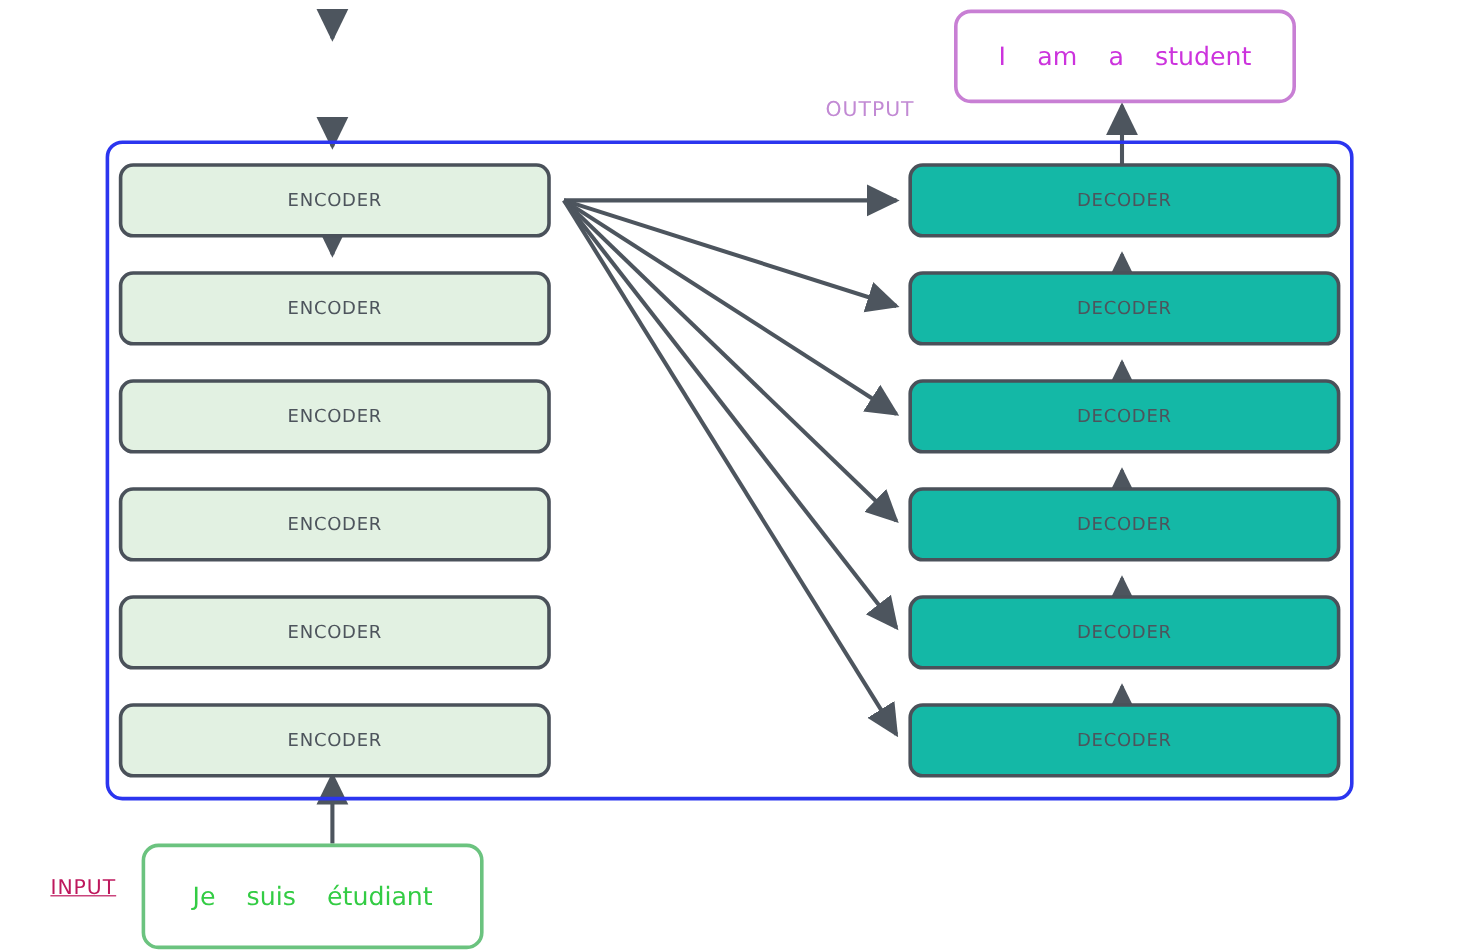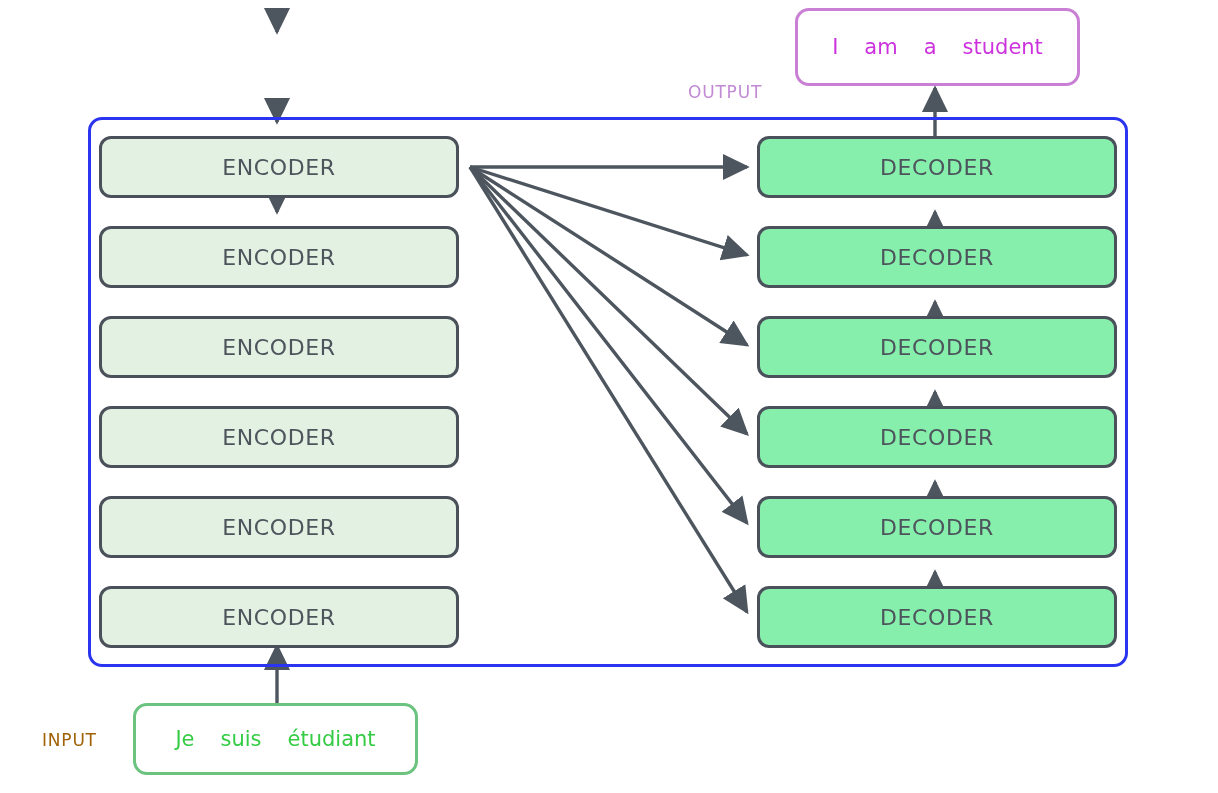--- a/index.html
+++ b/index.html
@@ -59,24 +59,24 @@
     border: 3px solid #4a515a;
     border-radius: 12px;
     display: flex;
     align-items: center;
     justify-content: center;
     margin-bottom: 28px;
   }
   .block:last-child { margin-bottom: 0; }
 
   .block.encoder { background: #e2f1e2; }
-  .block.decoder { background: #86efac; }
+  .block.decoder { background: #14b8a6; }
 
   .block-label {
-    font-size: 22px;
+    font-size: 15px;
     letter-spacing: 0.6px;
     color: #4d545c;
     font-family: "DejaVu Sans", "Liberation Sans", sans-serif;
   }
 
   
   .io-box {
     position: absolute;
     box-sizing: border-box;
     background: #ffffff;
@@ -86,24 +86,24 @@
   }
   .io-box.output {
     left: 795px;
     top: 8px;
     width: 285px;
     height: 78px;
     border: 3px solid #c87fd4;
     justify-content: center;
   }
   .io-box.input {
-    left: 133px;
+    left: 118px;
     top: 703px;
     width: 285px;
-    height: 72px;
+    height: 88px;
     border: 3px solid #6bc37f;
     justify-content: center;
   }
   .tokens {
     display: flex;
     align-items: center;
     gap: 26px;
     font-size: 21px;
   }
   .tokens.output-tokens { color: #cc33dd; }
@@ -116,21 +116,22 @@
   }
   .io-label.output-label {
     left: 688px;
     top: 36px;
     color: #c28ad4;
     margin-top: 46px;
   }
   .io-label.input-label {
     left: 42px;
     top: 730px;
-    color: #a16207;
+    color: #be185d;
+    text-decoration: underline;
   }
 </style>
 </head>
 <body>
 
 <div id="canvas">
 
   <svg id="arrow-layer" viewBox="0 0 1218 793" width="1218" height="793">
     <defs>
       <marker id="ah" markerWidth="9" markerHeight="9" refX="7.2" refY="4.5" orient="auto" markerUnits="strokeWidth">

